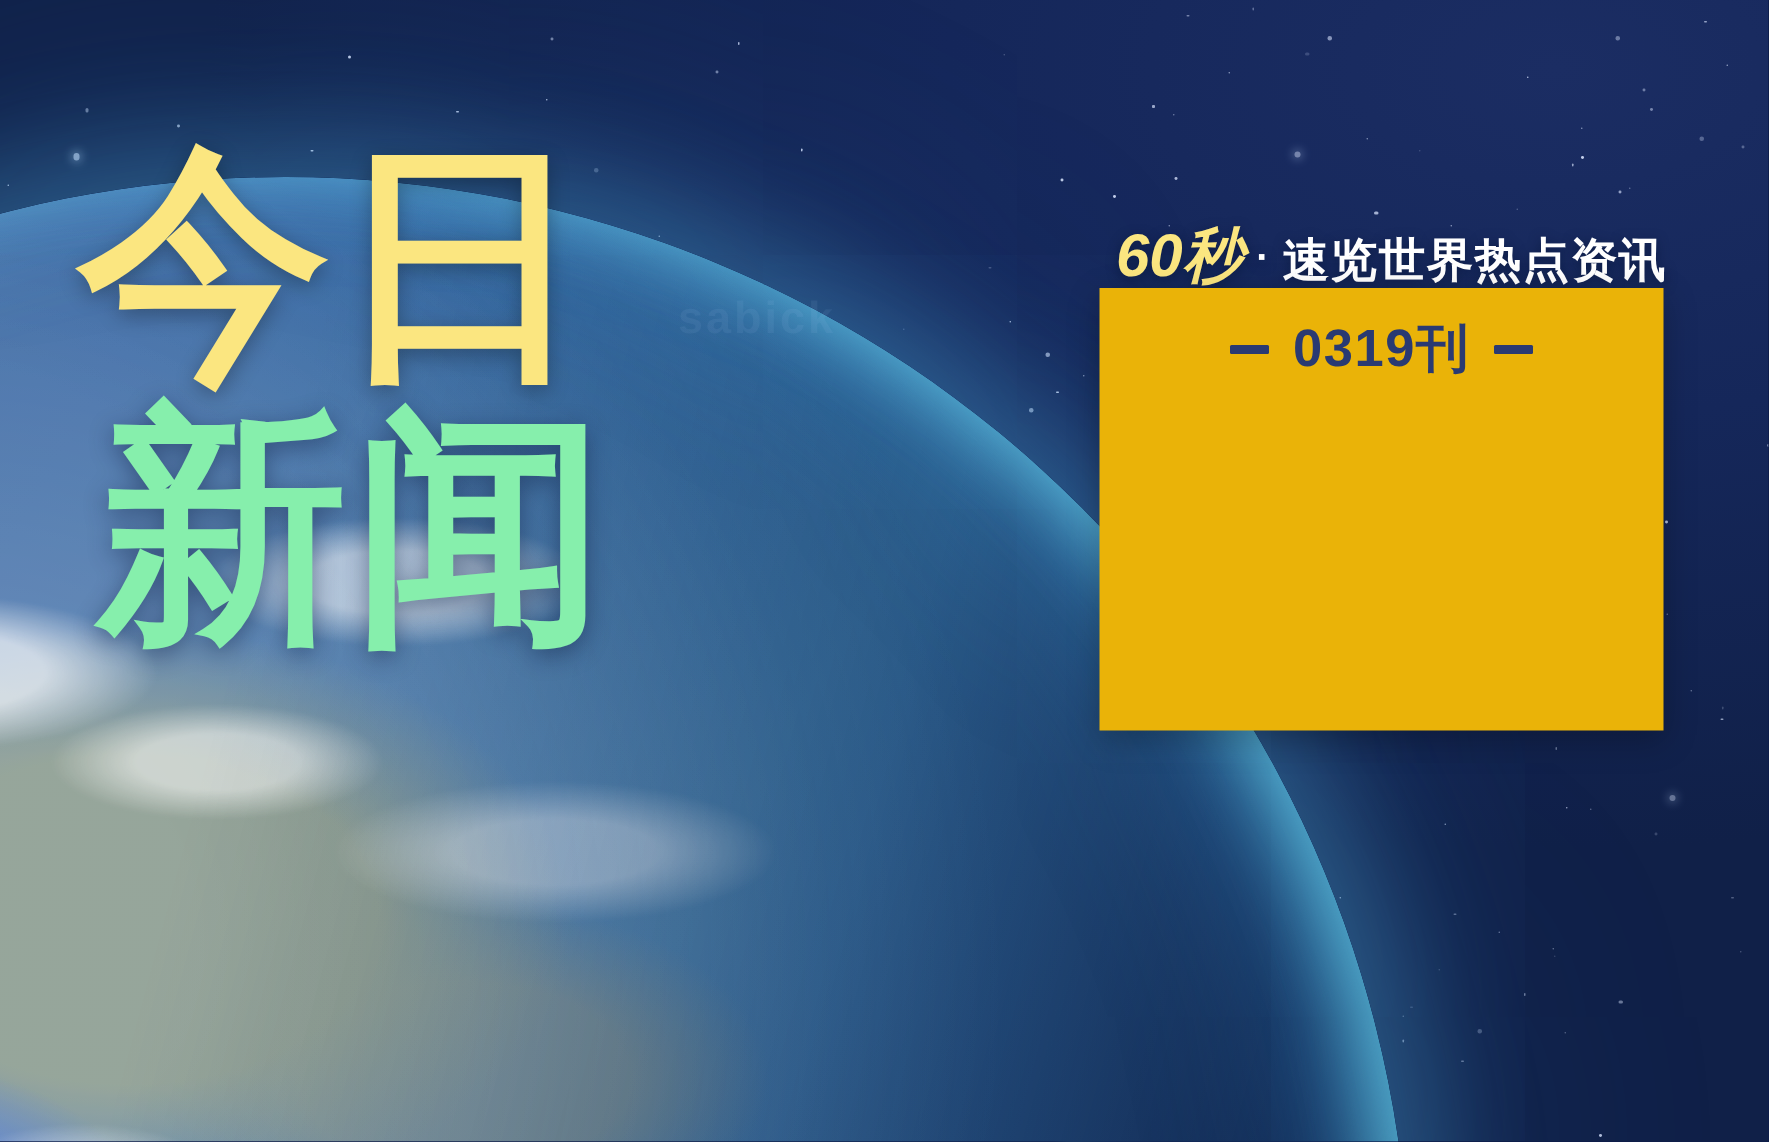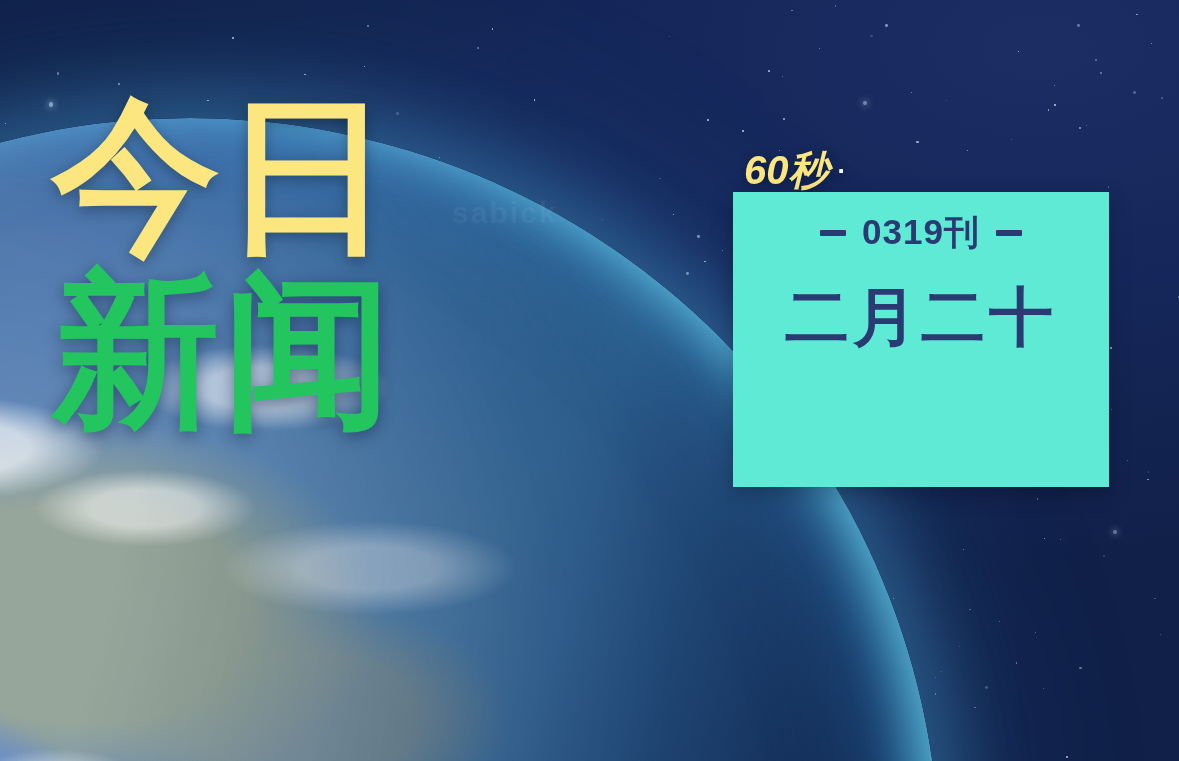--- a/index.html
+++ b/index.html
@@ -101,21 +101,21 @@
   
   .headline{
     position:absolute;left:52px;top:96px;
     line-height:.96;
     font-weight:900;
     letter-spacing:4px;
     font-family:"Liberation Sans","DejaVu Sans",sans-serif;
   }
   .hl-line{display:block;font-size:168px;}
   .hl-1{color:#fbe680;text-shadow:0 4px 14px rgba(0,0,0,.30);}
-  .hl-2{color:#22c55e;text-shadow:0 4px 16px rgba(10,25,60,.45);margin-top:14px;}
+  .hl-2{color:#86efac;text-shadow:0 4px 16px rgba(10,25,60,.45);margin-top:14px;margin-left:12px;}
 
   
   .date-badge{
     position:absolute;left:911px;top:64px;
     padding:5px 13px 6px;
     background:#ffffff;border-radius:12px;
     color:#1c2a5e;font-size:24px;font-weight:700;
     letter-spacing:0px;white-space:nowrap;
     box-shadow:0 2px 6px rgba(0,0,0,.20);
   }
@@ -128,21 +128,21 @@
     text-shadow:0 2px 8px rgba(5,18,50,.55);
   }
   .tag-sec{color:#fbe680;font-size:40px;font-weight:900;font-style:italic;letter-spacing:0px;}
   .tag-dot{color:#ffffff;font-size:26px;font-weight:900;position:relative;top:-4px;}
   .tag-rest{color:#ffffff;font-size:31px;font-weight:900;letter-spacing:1px;}
 
   
   .date-card{
     position:absolute;left:733px;top:192px;
     width:376px;height:295px;
-    background:#5eead4;
+    background:#eab308;
     box-shadow:0 6px 20px rgba(0,0,0,.25);
     display:flex;flex-direction:column;align-items:center;
     color:#2a3a72;
   }
   .issue-row{
     display:flex;align-items:center;gap:16px;
     margin-top:17px;
     font-size:35px;font-weight:800;letter-spacing:1px;
   }
   .issue-dash{
@@ -317,25 +317,25 @@
 
   <div class="headline">
     <span class="hl-line hl-1">今日</span>
     <span class="hl-line hl-2">新闻</span>
   </div>
 
 
   <div class="tagline">
     <span class="tag-sec">60秒</span>
     <span class="tag-dot">·</span>
+    <span class="tag-rest">速览世界热点资讯</span>
   </div>
 
   <div class="date-card">
     <div class="issue-row">
       <span class="issue-dash"></span>
       <span>0319刊</span>
       <span class="issue-dash"></span>
     </div>
-    <div class="lunar">二月二十</div>
   </div>
 
 
 </div>
 
 </body></html>

